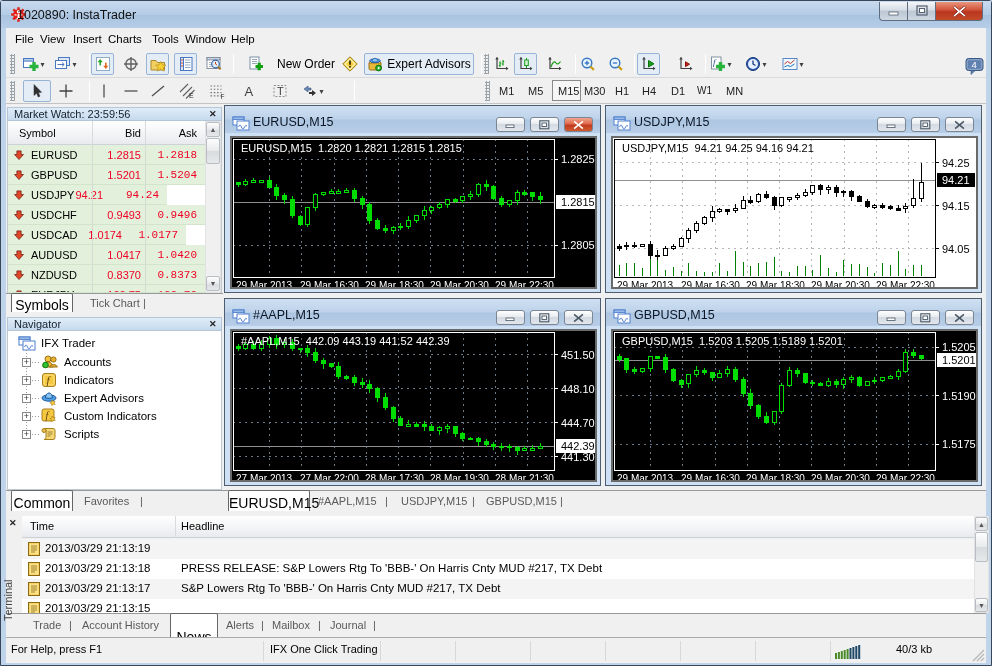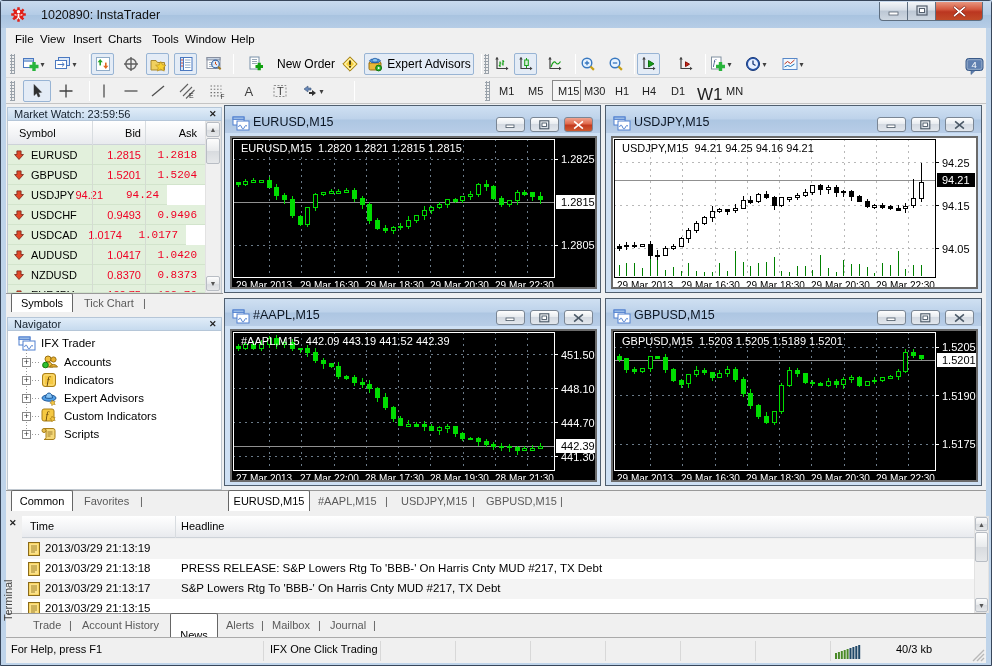--- a/index.html
+++ b/index.html
@@ -1,21 +1,21 @@
 <!DOCTYPE html>
 <html><head><meta charset="utf-8"><style>
 * { margin:0; padding:0; box-sizing:border-box; }
 body { width:992px; height:666px; font-family:"Liberation Sans",sans-serif; position:relative;
        background:#bfd4ea; overflow:hidden; }
 .abs { position:absolute; }
 
 #frame { position:absolute; inset:0; border:1px solid #38465a; border-radius:3px 3px 0 0; background:#bfd4ea; }
 #titlebar { position:absolute; left:1px; top:1px; right:1px; height:27px;
   background:linear-gradient(#c9daee 0%,#b4cce6 50%,#a8c3e0 51%,#b6cde6 100%); }
-#titlebar .ttxt { position:absolute; left:40px; top:7px; font-size:12.5px; color:#111; }
+#titlebar .ttxt { position:absolute; left:16px; top:7px; font-size:12.5px; color:#111; }
 
 .wbtns { position:absolute; top:1px; right:8px; height:19px; display:flex; }
 .wbtn { height:19px; border:1px solid #5e6e80; border-top:none; background:linear-gradient(#f4f6f8,#d6dde6 45%,#bcc7d4 50%,#cfd8e2);
   display:flex; align-items:center; justify-content:center; color:#333; }
 .wbtn.mi { width:29px; border-radius:0 0 0 4px; }
 .wbtn.ma { width:28px; border-left:none; }
 .wbtn.cl { width:47px; border-left:none; border-radius:0 0 4px 0;
   background:linear-gradient(#e8967f 0%,#d55a40 40%,#bb3620 55%,#c24a28 100%); color:#fff; }
 #menubar { position:absolute; left:6px; top:28px; right:6px; height:23px; background:#f0f0f0; }
 #menubar span { font-size:11.5px; color:#000; }
@@ -30,21 +30,21 @@
 .tbtn.pressed { background:#e4ecf6; border:1px solid #98b4d4; border-radius:2px; }
 .tbtn svg { flex:none; }
 .caret { font-size:8px; color:#404040; margin-left:1px; }
 .tlabel { font-size:12px; color:#000; margin:0 6px 0 2px; }
 
 .panel-title { position:absolute; height:14px; background:linear-gradient(#e0ecf8,#c6daee);
   font-size:11px; color:#15202c; padding-left:6px; line-height:13px; border:1px solid #b5c6d8; }
 .closex { position:absolute; font-size:9px; color:#222; font-weight:bold; }
 .tabbar { position:absolute; background:#f0f0f0; font-size:11px; color:#5a5a5a; border-top:1px solid #999; }
 .tab-act { position:absolute; background:#fff; border:1px solid #666; border-bottom:none; color:#000;
-  text-align:center; font-size:11px; border-radius:2px 2px 0 0; }
+  text-align:center; font-size:14px; border-radius:2px 2px 0 0; }
 .tabtxt { position:absolute; font-size:11px; color:#5a5a5a; }
 
 .mwhead { position:absolute; background:linear-gradient(#ffffff,#f2f3f5 60%,#e8eaee);
   border-bottom:1px solid #cdd2d8; font-size:11px; color:#000; }
 .mwrow { position:absolute; height:20px; background:#e2f0dc; font-size:11px; border-bottom:1px solid #d2e4cc; }
 .mwrow .sym { position:absolute; left:23px; top:4px; color:#000; }
 .mwrow .bid { position:absolute; right:64px; top:4px; color:#f00024; }
 .mwrow .ask { position:absolute; right:8px; top:4px; color:#f00024;font-family:Liberation Mono, monospace; }
 .colline { position:absolute; width:1px; background:#d4dcd2; }
 .arrdn { position:absolute; left:6px; top:5px; }
@@ -352,21 +352,21 @@
     <span class="tsep abs" style="left:345px;top:3px"></span>
     <span class="grip abs" style="left:477px;top:3px"></span>
     <span class="abs" style="left:546px;top:2px;width:29px;height:21px;border:1px solid #8a8a8a;background:#f6f6f6"></span>
     <span class="abs" style="left:493px;top:7px;font-size:11px;color:#222">M1</span>
     <span class="abs" style="left:522px;top:7px;font-size:11px;color:#222">M5</span>
     <span class="abs" style="left:552px;top:7px;font-size:11px;color:#222">M15</span>
     <span class="abs" style="left:578px;top:7px;font-size:11px;color:#222">M30</span>
     <span class="abs" style="left:609px;top:7px;font-size:11px;color:#222">H1</span>
     <span class="abs" style="left:636px;top:7px;font-size:11px;color:#222">H4</span>
     <span class="abs" style="left:665px;top:7px;font-size:11px;color:#222">D1</span>
-    <span class="abs" style="left:691px;top:7px;font-size:17px;color:#222">W1</span>
+    <span class="abs" style="left:691px;top:7px;font-size:10px;color:#222">W1</span>
     <span class="abs" style="left:720px;top:7px;font-size:11px;color:#222">MN</span>
   </div>
 <div class="abs" style="left:6px;top:104px;width:980px;height:533px;background:#f0f0f0"></div>
 <div class="panel-title" style="left:7px;top:107px;width:215px">Market Watch: 23:59:56</div>
 <span class="closex" style="left:209px;top:109px">✕</span>
 <div class="abs" style="left:7px;top:121px;width:215px;height:172px;background:#fff;border:1px solid #c0c8d0;border-top:none"></div>
 <div class="mwhead" style="left:8px;top:121px;width:197px;height:24px">
     <span class="abs" style="left:11px;top:6px">Symbol</span>
     <span class="abs" style="right:64px;top:6px">Bid</span>
     <span class="abs" style="right:8px;top:6px">Ask</span>
@@ -438,21 +438,21 @@
     <span class="ask" style="top:4px">122.79</span>
   </div>
 <div class="colline" style="left:92px;top:145px;height:148px"></div>
 <div class="colline" style="left:145px;top:145px;height:148px"></div>
 <div class="sb" style="left:205px;top:121px;width:16px;height:172px"></div>
 <div class="sbb" style="left:206px;top:122px;width:14px;height:15px">▲</div>
 <div class="sbb" style="left:206px;top:138px;width:14px;height:26px"></div>
 <div class="sbb" style="left:206px;top:276px;width:14px;height:15px">▼</div>
 <div class="tabbar" style="left:6px;top:293px;width:217px;height:20px"></div>
 <div class="tab-act" style="left:11px;top:293px;width:62px;height:19px;padding-top:3px">Symbols</div>
-<span class="tabtxt" style="left:84px;top:297px">Tick Chart</span>
+<span class="tabtxt" style="left:90px;top:297px">Tick Chart</span>
 <span class="tabtxt" style="left:143px;top:297px">|</span>
 <div class="panel-title" style="left:7px;top:317px;width:215px">Navigator</div>
 <span class="closex" style="left:209px;top:319px">✕</span>
 <div class="tree" style="left:7px;top:331px;width:215px;height:159px;border:1px solid #c0c8d0;border-top:none"></div>
 <span class="abs" style="left:18px;top:336px"><svg width="18" height="15" viewBox="0 0 18 15">
       <rect x="1" y="1" width="11" height="8" fill="#fff" stroke="#5080d0"></rect>
       <rect x="1" y="1" width="11" height="2.4" fill="#a0c0e8" stroke="#5080d0"></rect>
       <rect x="5" y="5" width="12" height="9" fill="#fff" stroke="#5080d0"></rect>
       <path d="M6.5 11 q1.5 -4 3 0 q1.5 4 3 0 q1 -2.5 2.5 -1" stroke="#5080d0" fill="none"></path>
     </svg></span>

